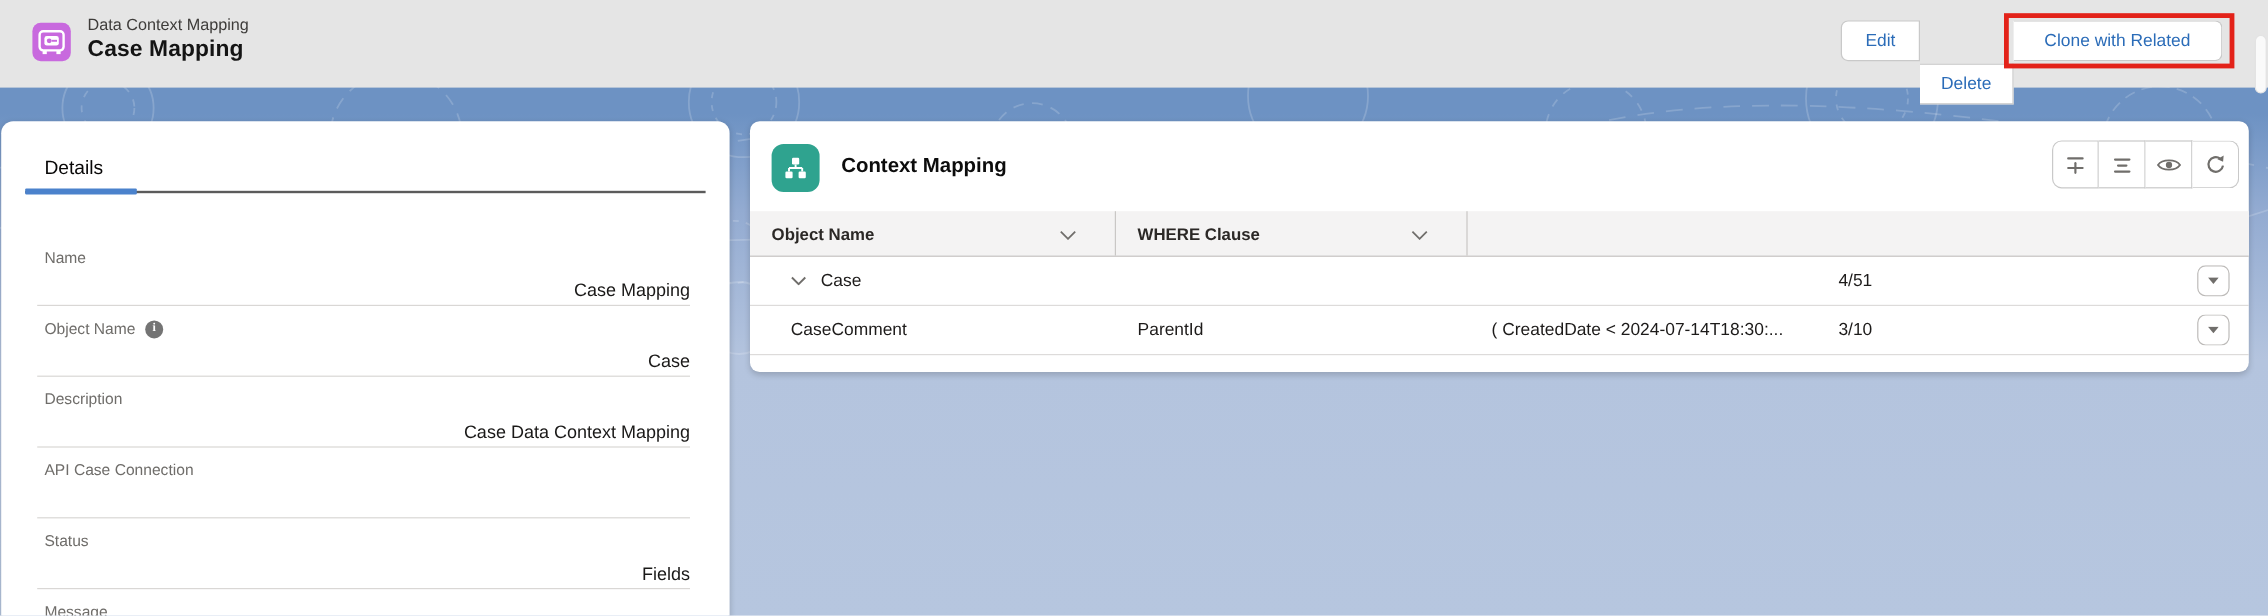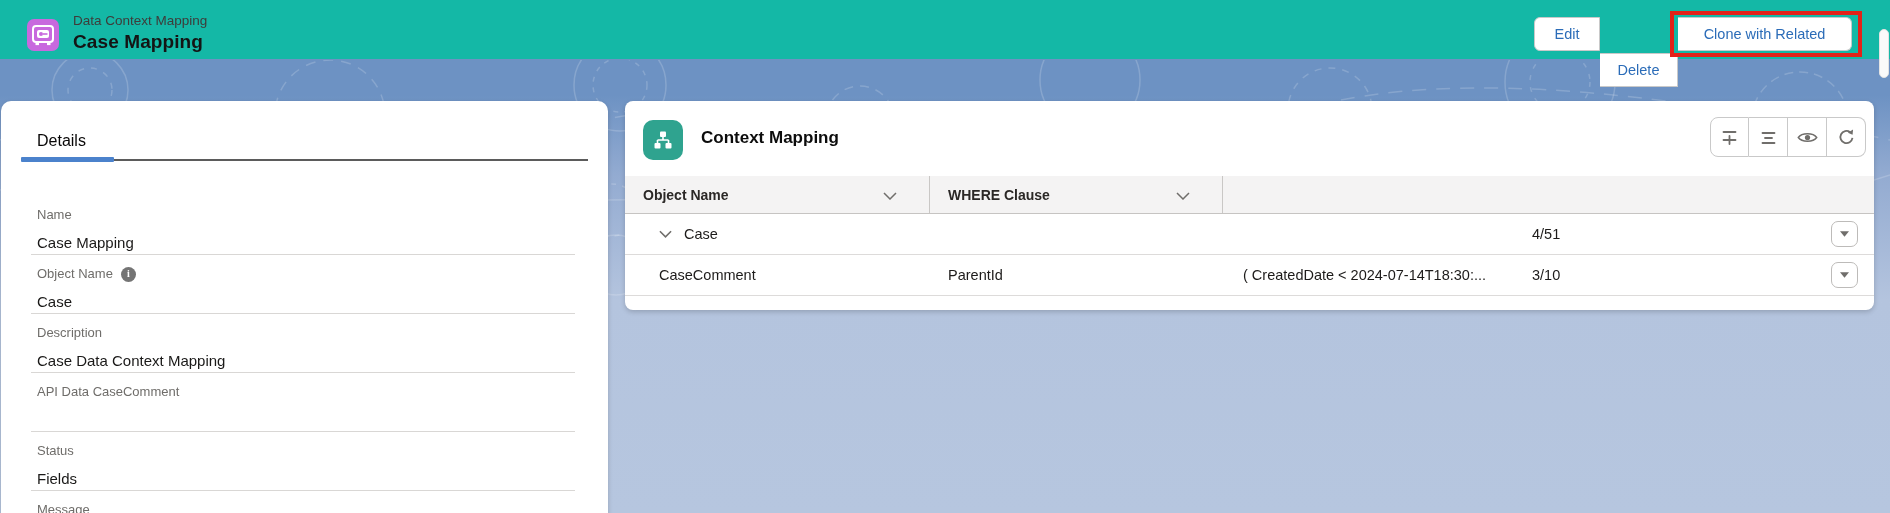--- a/index.html
+++ b/index.html
@@ -6,22 +6,22 @@
   html,body { width:1890px; height:513px; overflow:hidden; }
   body {
     font-family:"Liberation Sans","DejaVu Sans",sans-serif;
     background:linear-gradient(180deg,#6d92c3 0px,#6d92c3 95px,#93abd1 175px,#b4c4de 300px,#b6c6df 513px);
     position:relative; color:#1a1918;
   }
   .texture { position:absolute; left:0; top:60px; z-index:0; pointer-events:none; }
 
   
   .page-header {
-    position:absolute; left:0; top:0; width:1890px; height:59px;
-    background:#14b8a6; z-index:2; display:flex; align-items:center;
+    position:absolute; left:0; top:0; width:1890px; height:73px;
+    background:#e5e5e5; z-index:2; display:flex; align-items:center;
   }
   .obj-icon {
     position:absolute; left:27px; top:19px; width:32px; height:32px;
     border-radius:7px; background:#c869de; display:flex; align-items:center; justify-content:center;
   }
   .titles { position:absolute; left:73px; top:12px; }
   .entity-label { font-size:13.5px; color:#3e3c3a; line-height:17px; }
   .record-title { font-size:19px; font-weight:700; color:#141414; line-height:25px; letter-spacing:.1px; }
 
   .btn-group { position:absolute; right:38px; top:17px; height:34px; display:flex; z-index:1; }
@@ -44,21 +44,21 @@
     box-shadow:0 2px 5px rgba(0,0,0,.18);
   }
   .tabs { position:relative; height:60px; }
   .tab {
     position:absolute; left:36px; top:31px; font-size:16px; font-weight:400; color:#080707; cursor:pointer;
   }
   .tab-rule { position:absolute; left:20px; right:20px; top:58px; height:2px; background:#5b5b5b; }
   .tab-underline { position:absolute; left:20px; top:56px; width:93px; height:5px; background:#4b82cc; border-radius:1px; }
 
   .fields { position:absolute; left:30px; right:33px; top:95px; }
-  .field { height:59px; padding-top:11px; border-bottom:1px solid #d9d7d5; position:relative; }
+  .field { height:59px; padding-top:11px; border-bottom:1px solid #d9d7d5; position:relative;text-align:right; }
   .field:last-child { border-bottom:none; }
   .f-label { font-size:13px; color:#6f6d6a; line-height:16px; padding-left:6px; display:flex; align-items:center; gap:8px; }
   .f-value { font-size:15px; color:#1a1918; line-height:20px; padding-left:6px; margin-top:10px; }
   .info-icon {
     width:15px; height:15px; border-radius:50%; background:#747474; color:#fff;
     font-size:10px; font-weight:700; display:inline-flex; align-items:center; justify-content:center;
     font-family:"Liberation Serif",serif; cursor:pointer;
   }
 
   
@@ -176,21 +176,21 @@
       <div class="f-value">Case</div>
     </div>
     <div class="field">
       <div class="f-label">
           <span>Description</span>
         </div>
       <div class="f-value">Case Data Context Mapping</div>
     </div>
     <div class="field">
       <div class="f-label">
-          <span>API Data CaseComment</span>
+          <span>API Case Connection</span>
         </div>
       <div class="f-value"></div>
     </div>
     <div class="field">
       <div class="f-label">
           <span>Status</span>
         </div>
       <div class="f-value">Fields</div>
     </div>
     <div class="field">

